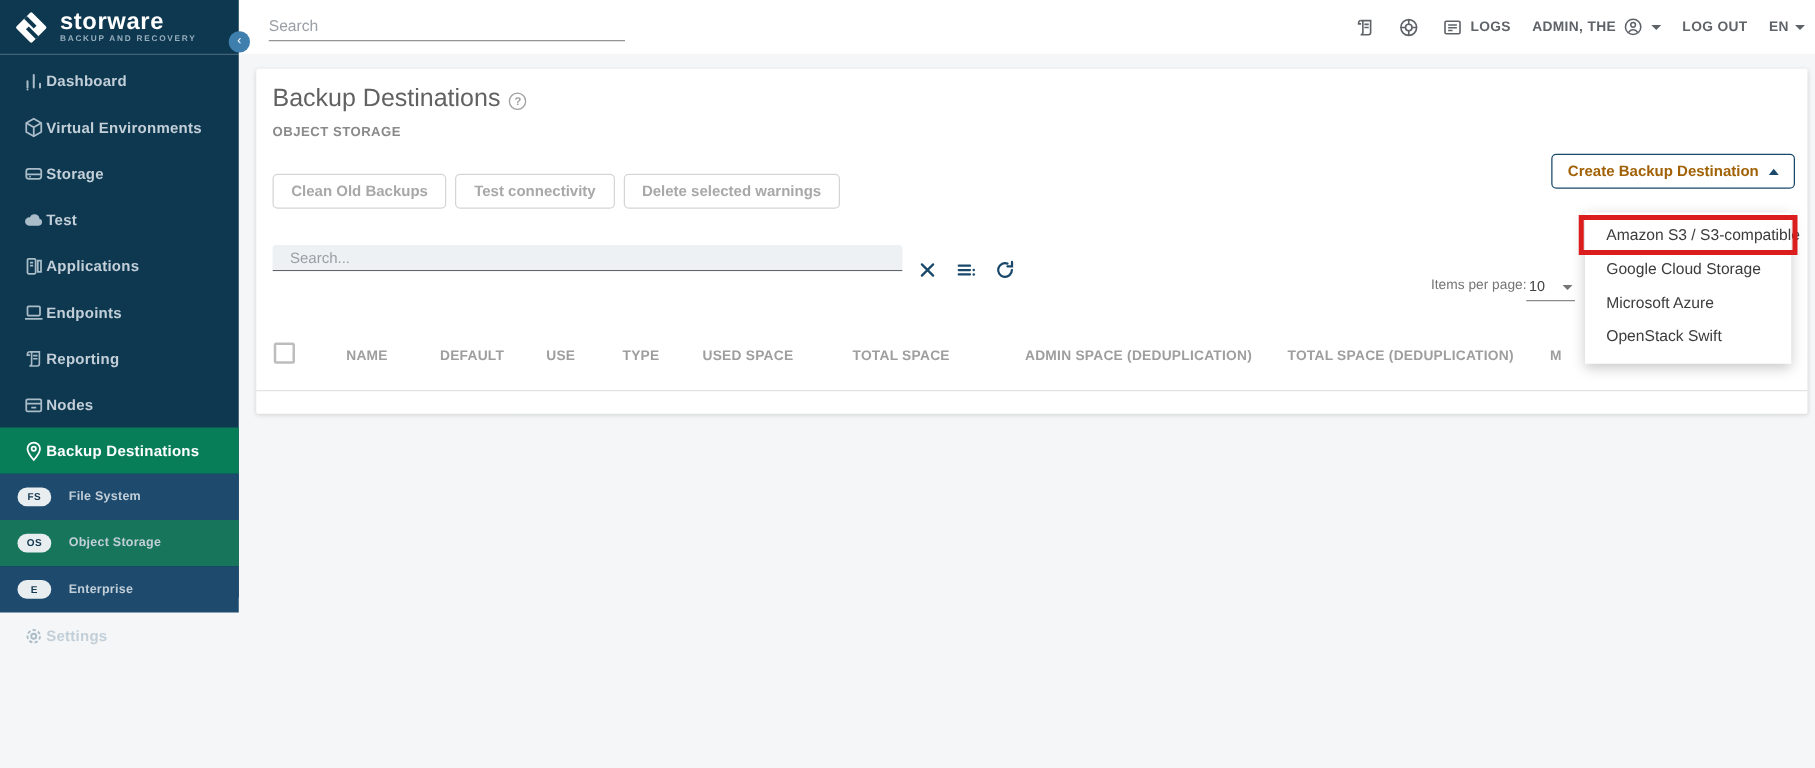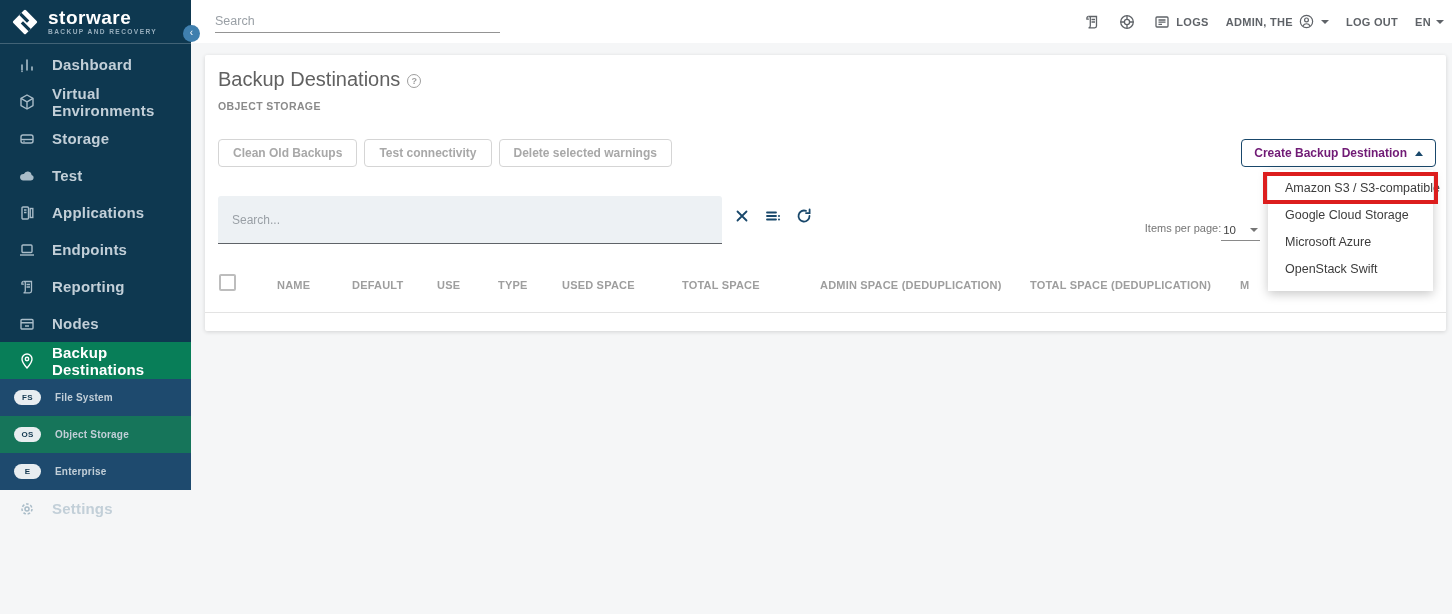--- a/index.html
+++ b/index.html
@@ -10,21 +10,21 @@
   .sidebar { position:absolute; left:0; top:0; width:191px; height:478px; background:#0E3850; z-index:5; }
   .logo-area { height:44px; display:flex; align-items:center; padding-left:10px; border-bottom:1px solid rgba(255,255,255,.22); }
   .logo-text { margin-left:8px; line-height:1; }
   .logo-brand { color:#fff; font-size:19px; font-weight:bold; letter-spacing:.5px; }
   .logo-tagline { color:#97aebd; font-size:6.6px; font-weight:bold; letter-spacing:1.4px; margin-top:2px; }
   .collapse-btn { position:absolute; left:183px; top:25px; width:17px; height:17px; border-radius:50%;
     background:#3f7fae; color:#fff; font-size:10px; line-height:15px; text-align:center; z-index:9; cursor:pointer; }
   .nav { position:absolute; top:46px; left:0; right:0; }
   .nav-item { height:37px; display:flex; align-items:center; padding-left:17px; cursor:pointer; color:#c2cfd8; }
   .nav-item .ic { width:20px; height:20px; display:flex; align-items:center; justify-content:center; color:#a9bcc8; flex:none; }
-  .nav-item .lbl { margin-left:15px; font-size:15px; font-weight:bold; letter-spacing:.2px; }
+  .nav-item .lbl { font-size:12px; font-weight:bold; letter-spacing:.2px; }
   .nav-item.active-green { background:#087E58; color:#fff; }
   .nav-item.active-green .ic { color:#fff; }
   .nav-item.sub { background:#1E4A6E; padding-left:14px; }
   .nav-item.sub .lbl { font-size:10px; margin-left:14px; }
   .nav-item.sub.active { background:#16755A; }
   .badge { width:27px; height:15px; border-radius:8px; background:#e8edf0; color:#12374f;
     font-size:8px; font-weight:bold; display:flex; align-items:center; justify-content:center; letter-spacing:.3px; }
 
   
   .topbar { position:absolute; left:191px; top:0; right:0; height:43px; background:#fff; z-index:2; }
@@ -42,24 +42,24 @@
   .content { position:absolute; left:191px; top:43px; right:0; bottom:0; background:#f5f6f7; }
   .card { position:absolute; left:14px; top:12px; right:6px; height:276px; background:#fff;
     border-radius:2px; box-shadow:0 1px 4px rgba(0,0,0,.14); }
   .page-title { position:absolute; left:13px; top:13px; font-size:20px; color:#616161; display:flex; align-items:center; gap:7px; }
   .help-circle { width:14px; height:14px; border:1.4px solid #9e9e9e; border-radius:50%; color:#9e9e9e;
     font-size:9px; font-weight:bold; display:flex; align-items:center; justify-content:center; margin-top:2px; }
   .page-subtitle { position:absolute; left:13px; top:45px; font-size:10.5px; font-weight:bold; color:#8a8a8a; letter-spacing:.4px; }
   .btn-row { position:absolute; left:13px; top:84px; display:flex; gap:7px; }
   .btn-disabled { border:1px solid #d5d5d5; border-radius:4px; background:#fff; color:#a8a8a8;
     font-size:12px; font-weight:bold; padding:6px 14px; font-family:"Liberation Sans",sans-serif; }
-  .btn-create { position:absolute; right:10px; top:84px; border:1px solid #19486B; border-radius:4px; background:#fff;
-    color:#701a75; font-size:12px; font-weight:bold; padding:6px 12px; cursor:pointer; display:flex; align-items:center;
+  .btn-create { position:absolute; right:10px; top:68px; border:1px solid #19486B; border-radius:4px; background:#fff;
+    color:#a16207; font-size:12px; font-weight:bold; padding:6px 12px; cursor:pointer; display:flex; align-items:center;
     font-family:"Liberation Sans",sans-serif; }
-  .filter-search { position:absolute; left:13px; top:141px; width:504px; height:48px; background:#edf1f4;
+  .filter-search { position:absolute; left:13px; top:141px; width:504px; height:21px; background:#edf1f4;
     border:none; outline:none; border-bottom:1px solid #5f6368; border-radius:3px 3px 0 0; padding:4px 14px;
     font-size:12px; color:#a21caf; font-family:"Liberation Sans",sans-serif; }
   .filter-search::placeholder { color:#9aa0a6; }
   .filter-icons { position:absolute; left:528px; top:152px; display:flex; gap:13px; color:#19486B; }
   .f-icon { width:18px; height:18px; cursor:pointer; }
   .items-per-page { position:absolute; right:186px; top:167px; display:flex; gap:0;
     font-size:11px; color:#757575; }
   .ipp-select { display:flex; align-items:center; gap:14px; border-bottom:1px solid #8a8a8a; padding:2px 2px 4px 2px;
     color:#424242; cursor:pointer; font-size:11.5px; }
   .ipp-caret { width:0; height:0; border-left:4px solid transparent; border-right:4px solid transparent; border-top:4px solid #757575; }

